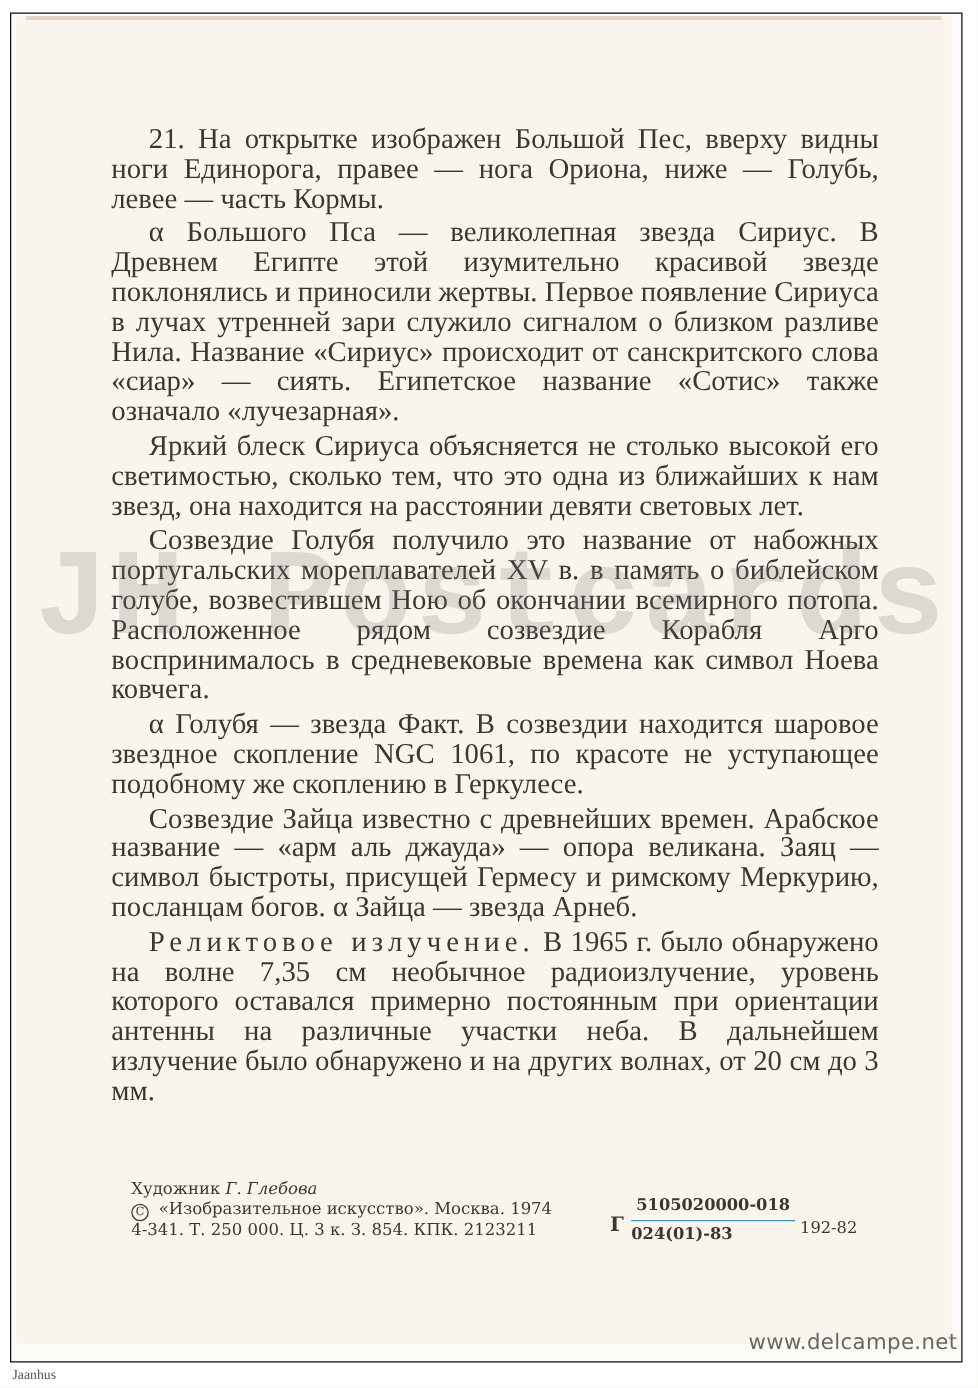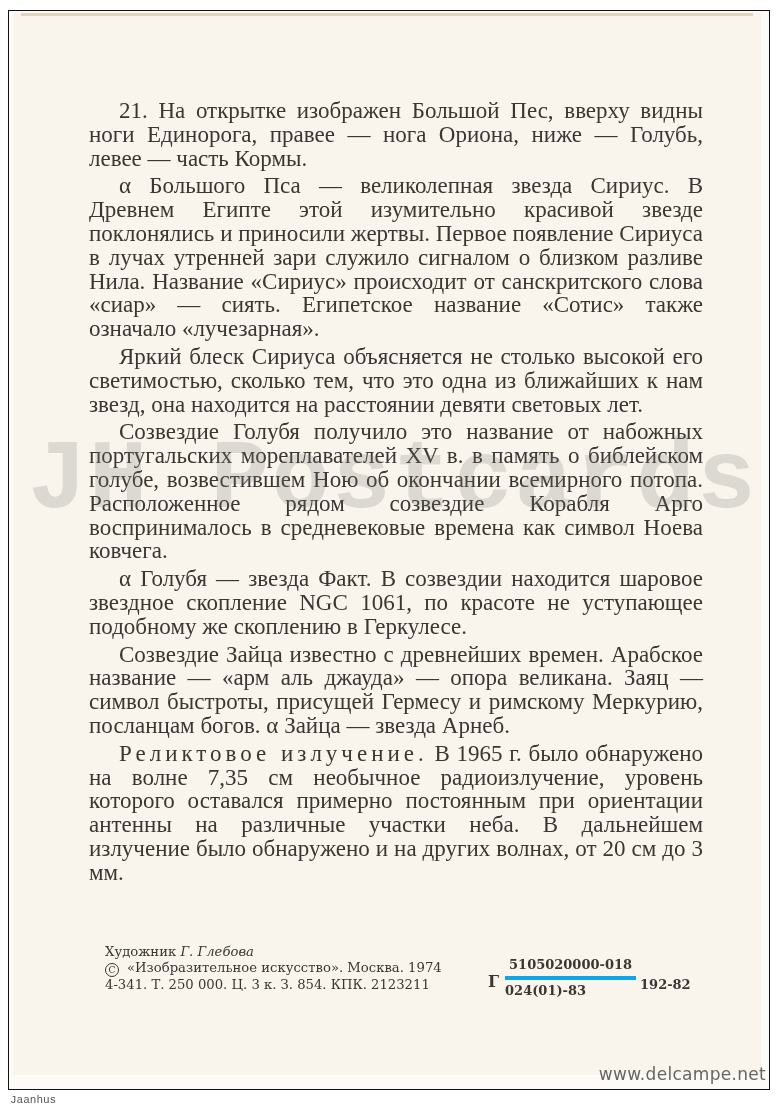--- a/index.html
+++ b/index.html
@@ -42,25 +42,25 @@
       display: inline-block; width: 12px; height: 12px; border: 1px solid #3a3632; border-radius: 50%;
       font-size: 9px; line-height: 12px; text-align: center; margin-right: 8px; vertical-align: -1px;
     }
     .index-block {
       position: absolute; left: 488px; top: 958px; z-index: 1;
       font-family: "DejaVu Serif", serif; font-size: 13px; color: #3a3632;
       display: flex; align-items: center;
     }
     .index-letter { font-size: 16px; font-weight: bold; margin-right: 6px; margin-top: 6px; }
     .fraction { display: flex; flex-direction: column; align-items: center; font-weight: bold; }
-    .fraction .num { border-bottom: 4px solid #0ea5e9; padding: 0 4px 4px 4px; line-height: 14px; }
+    .fraction .num { border-bottom: 1px solid #0ea5e9; padding: 0 4px 4px 4px; line-height: 14px; }
     .fraction .den { padding-top: 4px; line-height: 14px; align-self: flex-start; text-align: center; }
-    .index-suffix { margin-left: 4px; font-weight: bold; margin-top: 12px; }
+    .index-suffix { margin-left: 4px; font-weight: normal; margin-top: 12px; }
     .footer-left {
-      position: absolute; left: 10px; top: 1094px; font-family: Liberation Mono, monospace;
+      position: absolute; left: 10px; top: 1094px; font-family: Liberation Serif, serif;
       font-size: 11px; color: #555;
     }
     .footer-right {
       position: absolute; right: 16px; top: 1064px; font-family: "DejaVu Sans", sans-serif;
       font-size: 17px; color: #666; letter-spacing: 0.3px;
     }
   </style>
 </head>
 <body>
 

